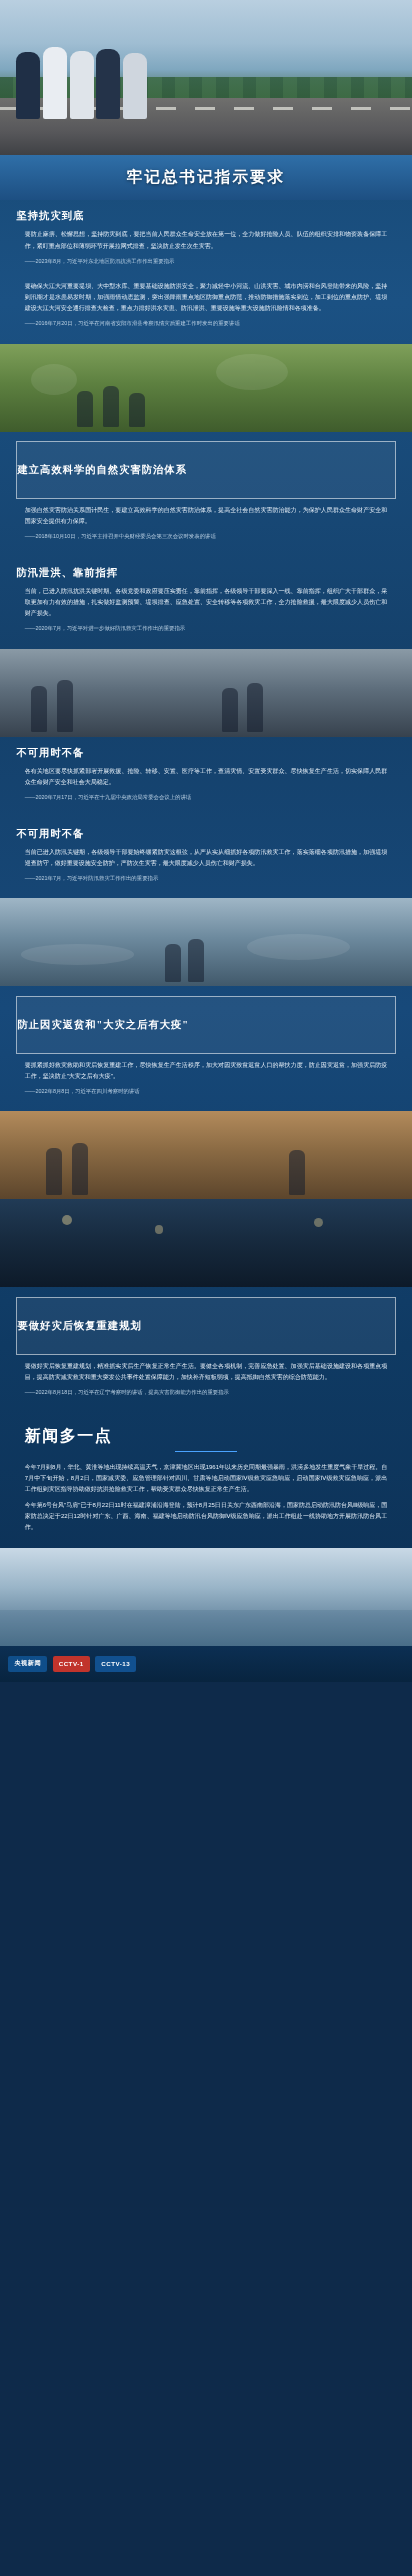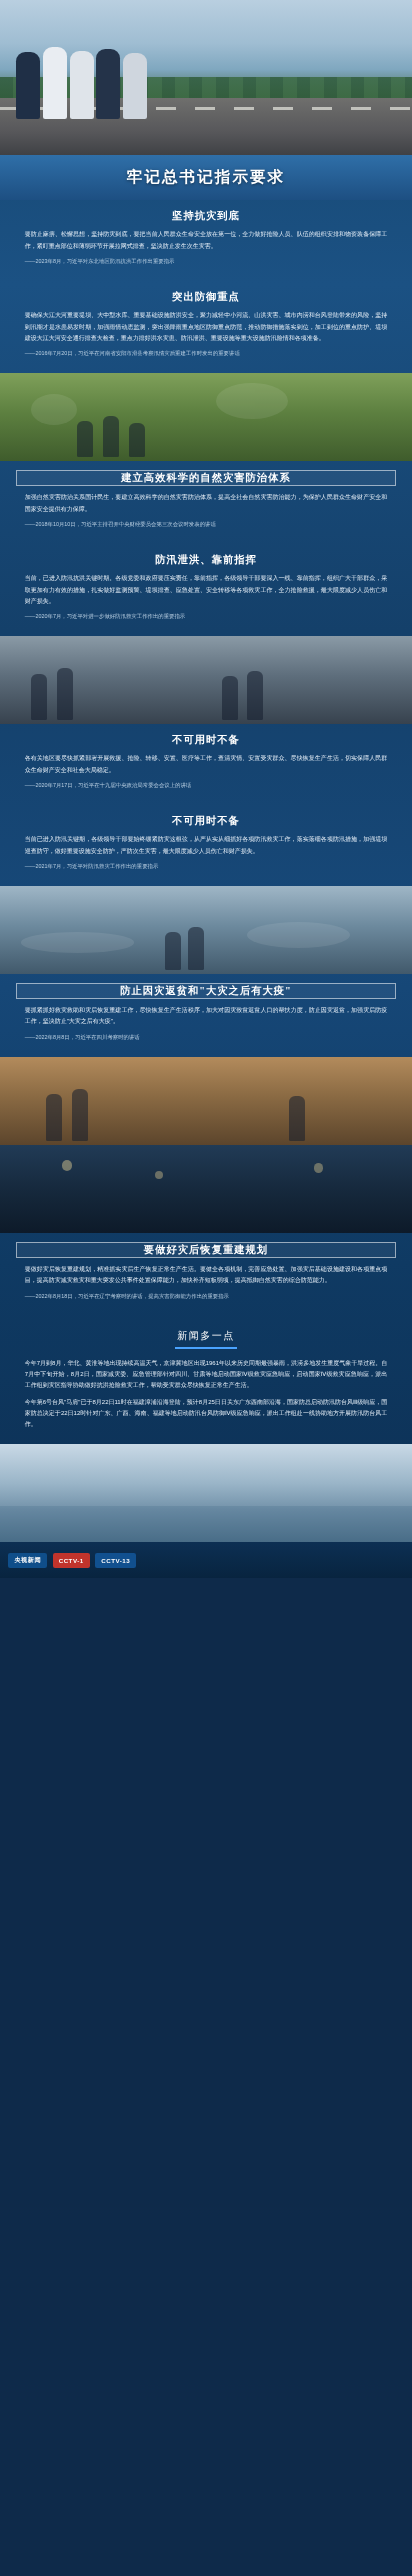--- a/index.html
+++ b/index.html
@@ -48,30 +48,29 @@
     font-size: 15.5px; font-weight: bold; letter-spacing: 2.1px;
     color: #ffffff; text-shadow: 0 1px 3.1px rgba(0,0,0,.5);
     font-family: "Liberation Serif", serif;
   }
 
   
   .section { padding: 0 0 7.2px 0; }
   .sec-head {
     margin: 9.3px auto 6.2px auto;
     width: 92%;
-    text-align: center;
     font-size: 10.3px;
     font-weight: bold;
     color: #ffffff;
     letter-spacing: 1px;
     font-family: "Liberation Serif", serif;
   }
   .sec-head.boxed {
     border: 0.5px solid rgba(255,255,255,.55);
-    padding: 0 0;
+    padding: 21px 0;
     background: rgba(255,255,255,.06);
   }
   .para {
     width: 88%;
     margin: 0 auto 5.2px auto;
     font-size: 6px;
     line-height: 1.85;
     color: #eaf2fa;
     text-align: justify;
   }
@@ -92,22 +91,21 @@
   .s-relief  { background: linear-gradient(180deg,#b38b5c 0%,#8a6a43 45%,#5c452c 100%); }
   .s-night   { background: linear-gradient(180deg,#213b56 0%,#16293d 50%,#0d1a29 100%); }
   .s-river   { background: linear-gradient(180deg,#c9d9e6 0%,#9ab5c8 40%,#6e8ea6 70%,#4d7089 100%); }
   .blobs { position:absolute; inset:0; opacity:.5; }
   .blob { position:absolute; border-radius:50%; background: rgba(255,255,255,.18); }
   .rowfig { position:absolute; bottom:4.1px; width:15.5px; border-radius:6.2px 6.2px 1.5px 1.5px; background: rgba(20,30,45,.55); }
 
   
   .divider-title {
     width: 88%; margin: 10.3px auto 3.1px auto;
-    text-align: center;
-    font-size: 10px; font-weight: normal; letter-spacing: 1.5px;
+    font-size: 16px; font-weight: bold; letter-spacing: 1.5px;
     color: #ffffff;
     font-family: "Liberation Serif", serif;
   }
   .divider-line { width: 62px; height: 1.5px; margin: 4.1px auto 9.3px auto; background: #4aa3ff; }
 
   
   .news { padding: 3.1px 0 9.3px 0; }
   .news .para { color: #e6eff8; }
 
   
@@ -149,21 +147,20 @@
     <div class="main-title">牢记总书记指示要求</div>
   </div>
 
   <div class="section">
     <div class="sec-head">坚持抗灾到底</div>
     <div class="para">要防止麻痹、松懈思想，坚持防灾到底，要把当前人民群众生命安全放在第一位，全力做好抢险人员、队伍的组织安排和物资装备保障工作，紧盯重点部位和薄弱环节开展拉网式排查，坚决防止发生次生灾害。</div>
     <div class="src">——2023年8月，习近平对东北地区防汛抗洪工作作出重要指示</div>
   </div>
 
   <div class="section">
-    <div class="sec-head">突出防御重点</div>
     <div class="para">要确保大江大河重要堤坝、大中型水库、重要基础设施防洪安全，聚力减轻中小河流、山洪灾害、城市内涝和台风登陆带来的风险，坚持到汛期才是水患易发时期，加强雨情动态监测，突出强降雨重点地区防御重点防范，推动防御措施落实到位，加工到位的重点防护、堤坝建设大江大河安全通行排查大检查，重点力排好洪水灾患、防汛泄洪、重要设施等重大设施防汛险情和各项准备。</div>
     <div class="src">——2016年7月20日，习近平在河南省安阳市滑县考察汛情灾后重建工作时发出的重要讲话</div>
   </div>
 
   <div class="photo strip s-field">
     <div class="blobs">
       <div class="blob" style="left:31px;top:20.6px;width:46px;height:31px;"></div>
       <div class="blob" style="left:216px;top:10.3px;width:72px;height:36px;"></div>
     </div>
     <div class="rowfig" style="left:77px;height:36px;"></div>

